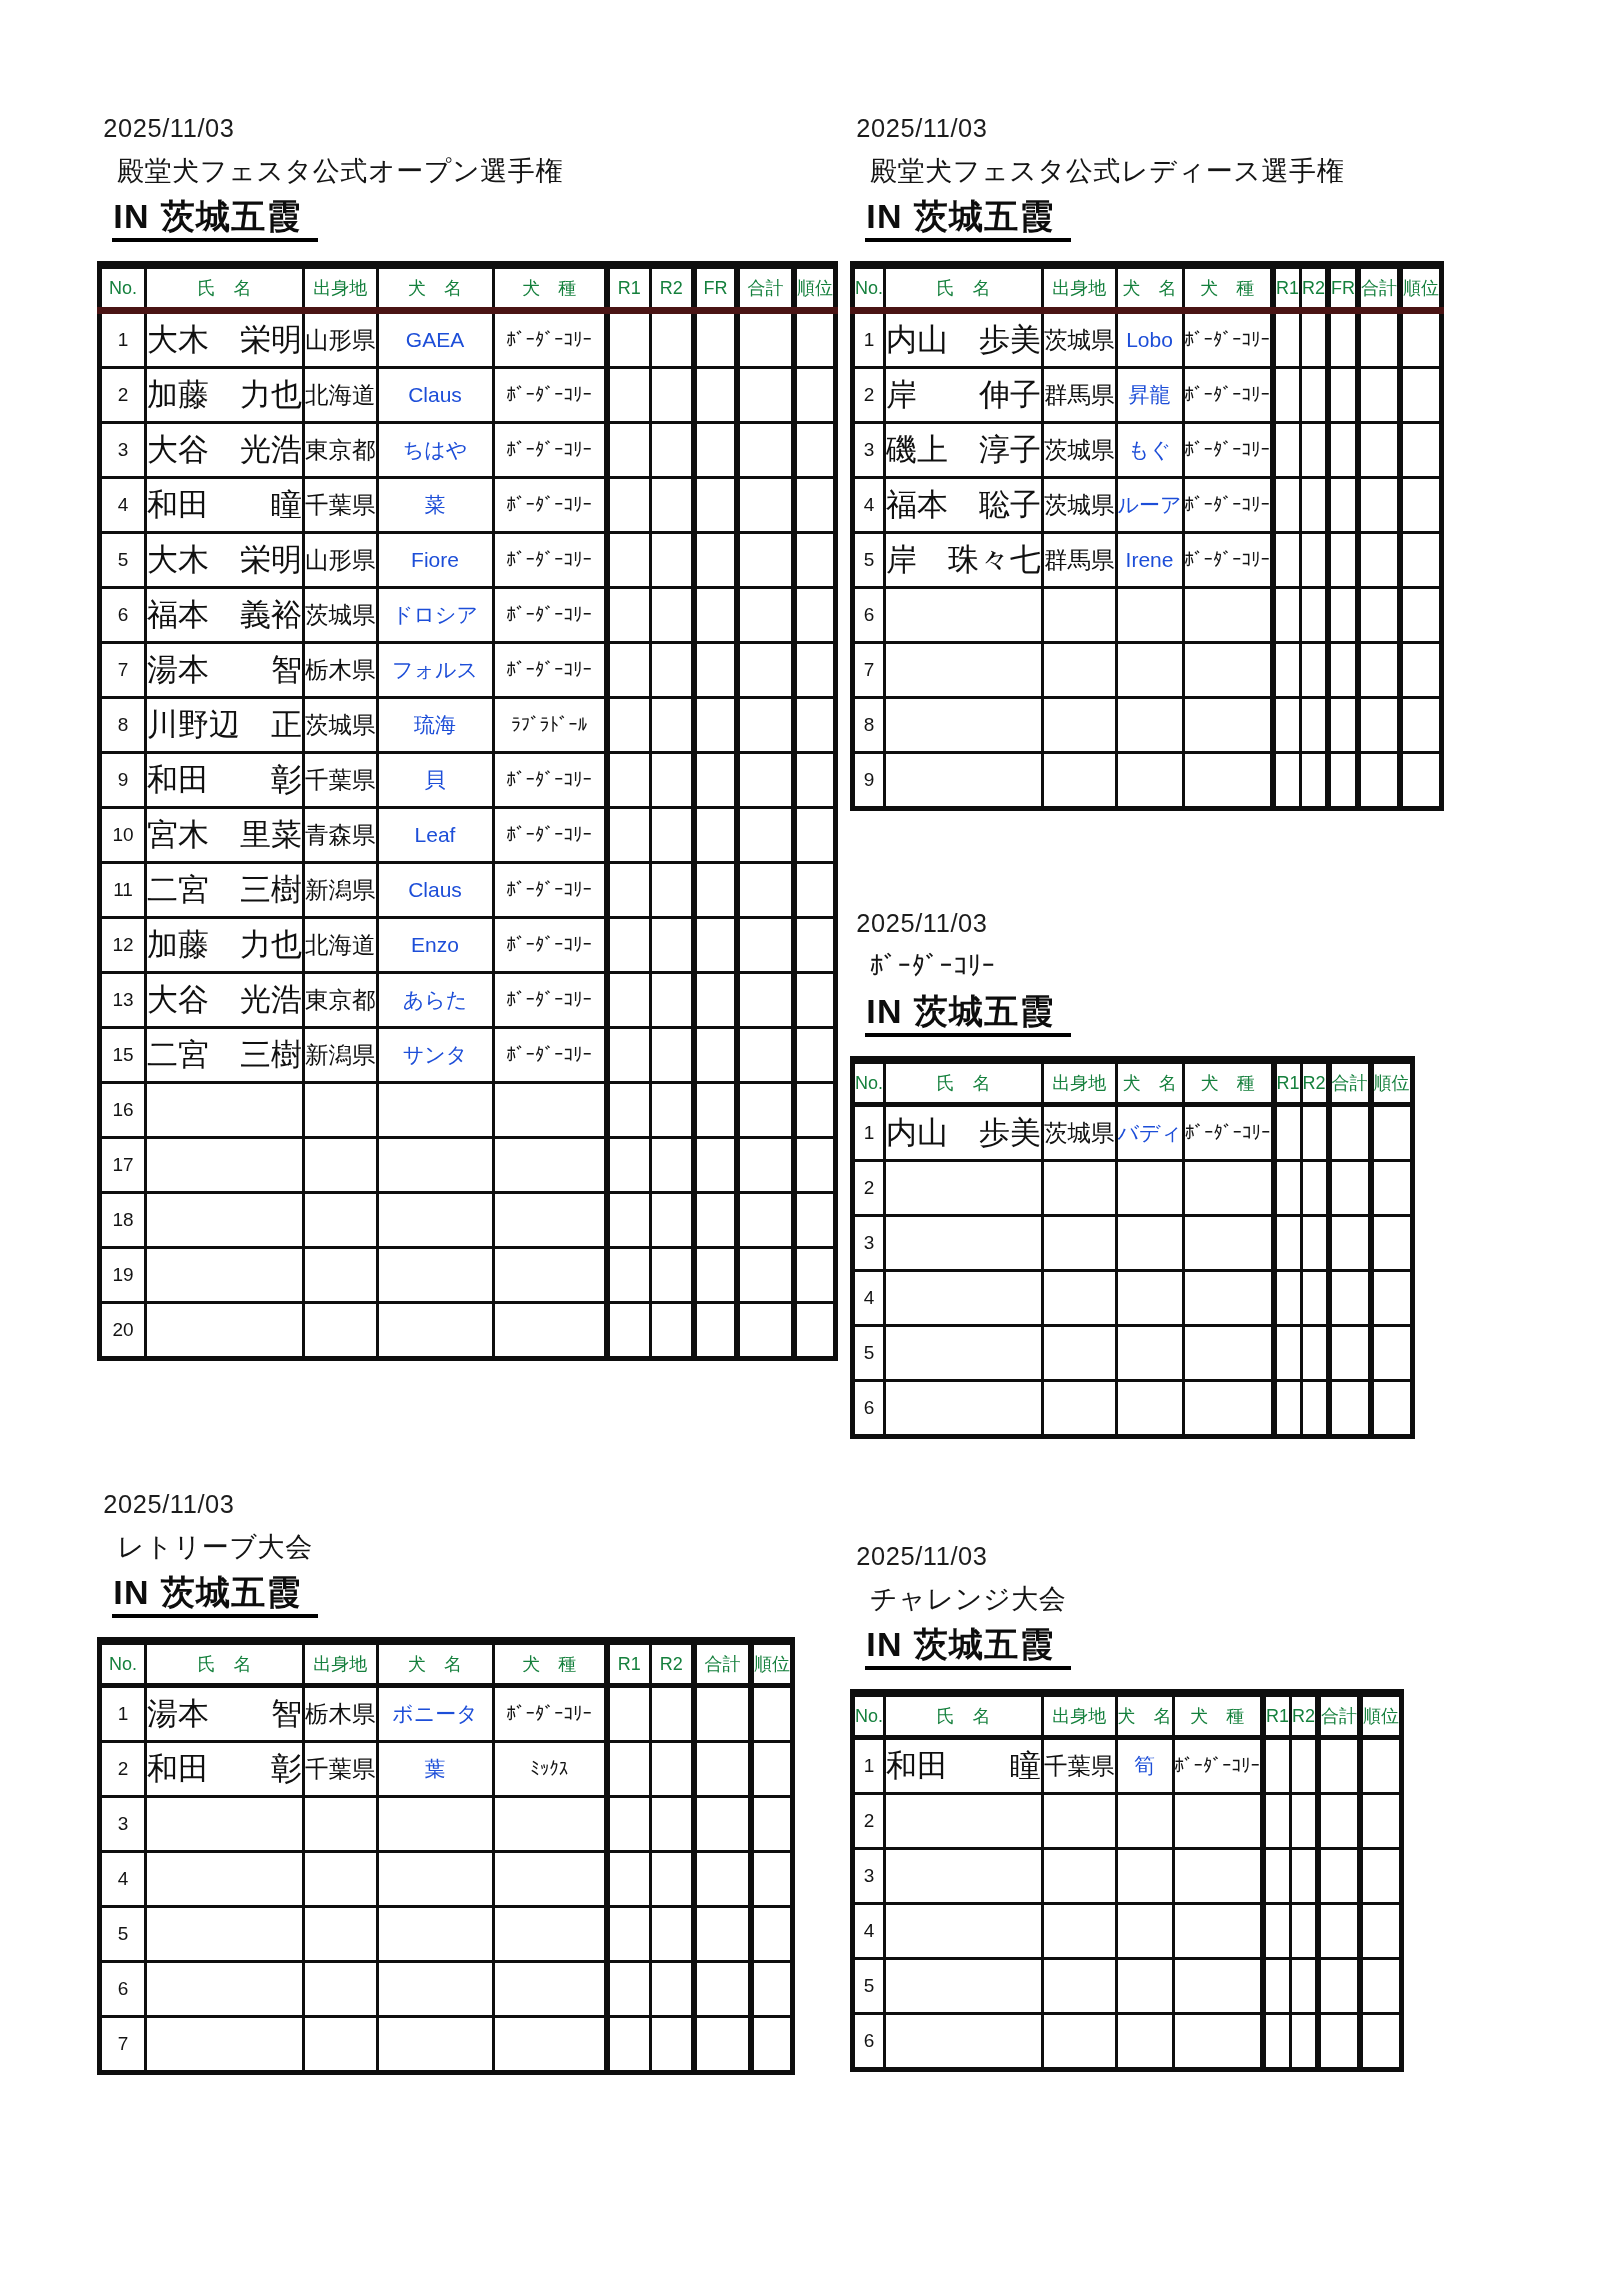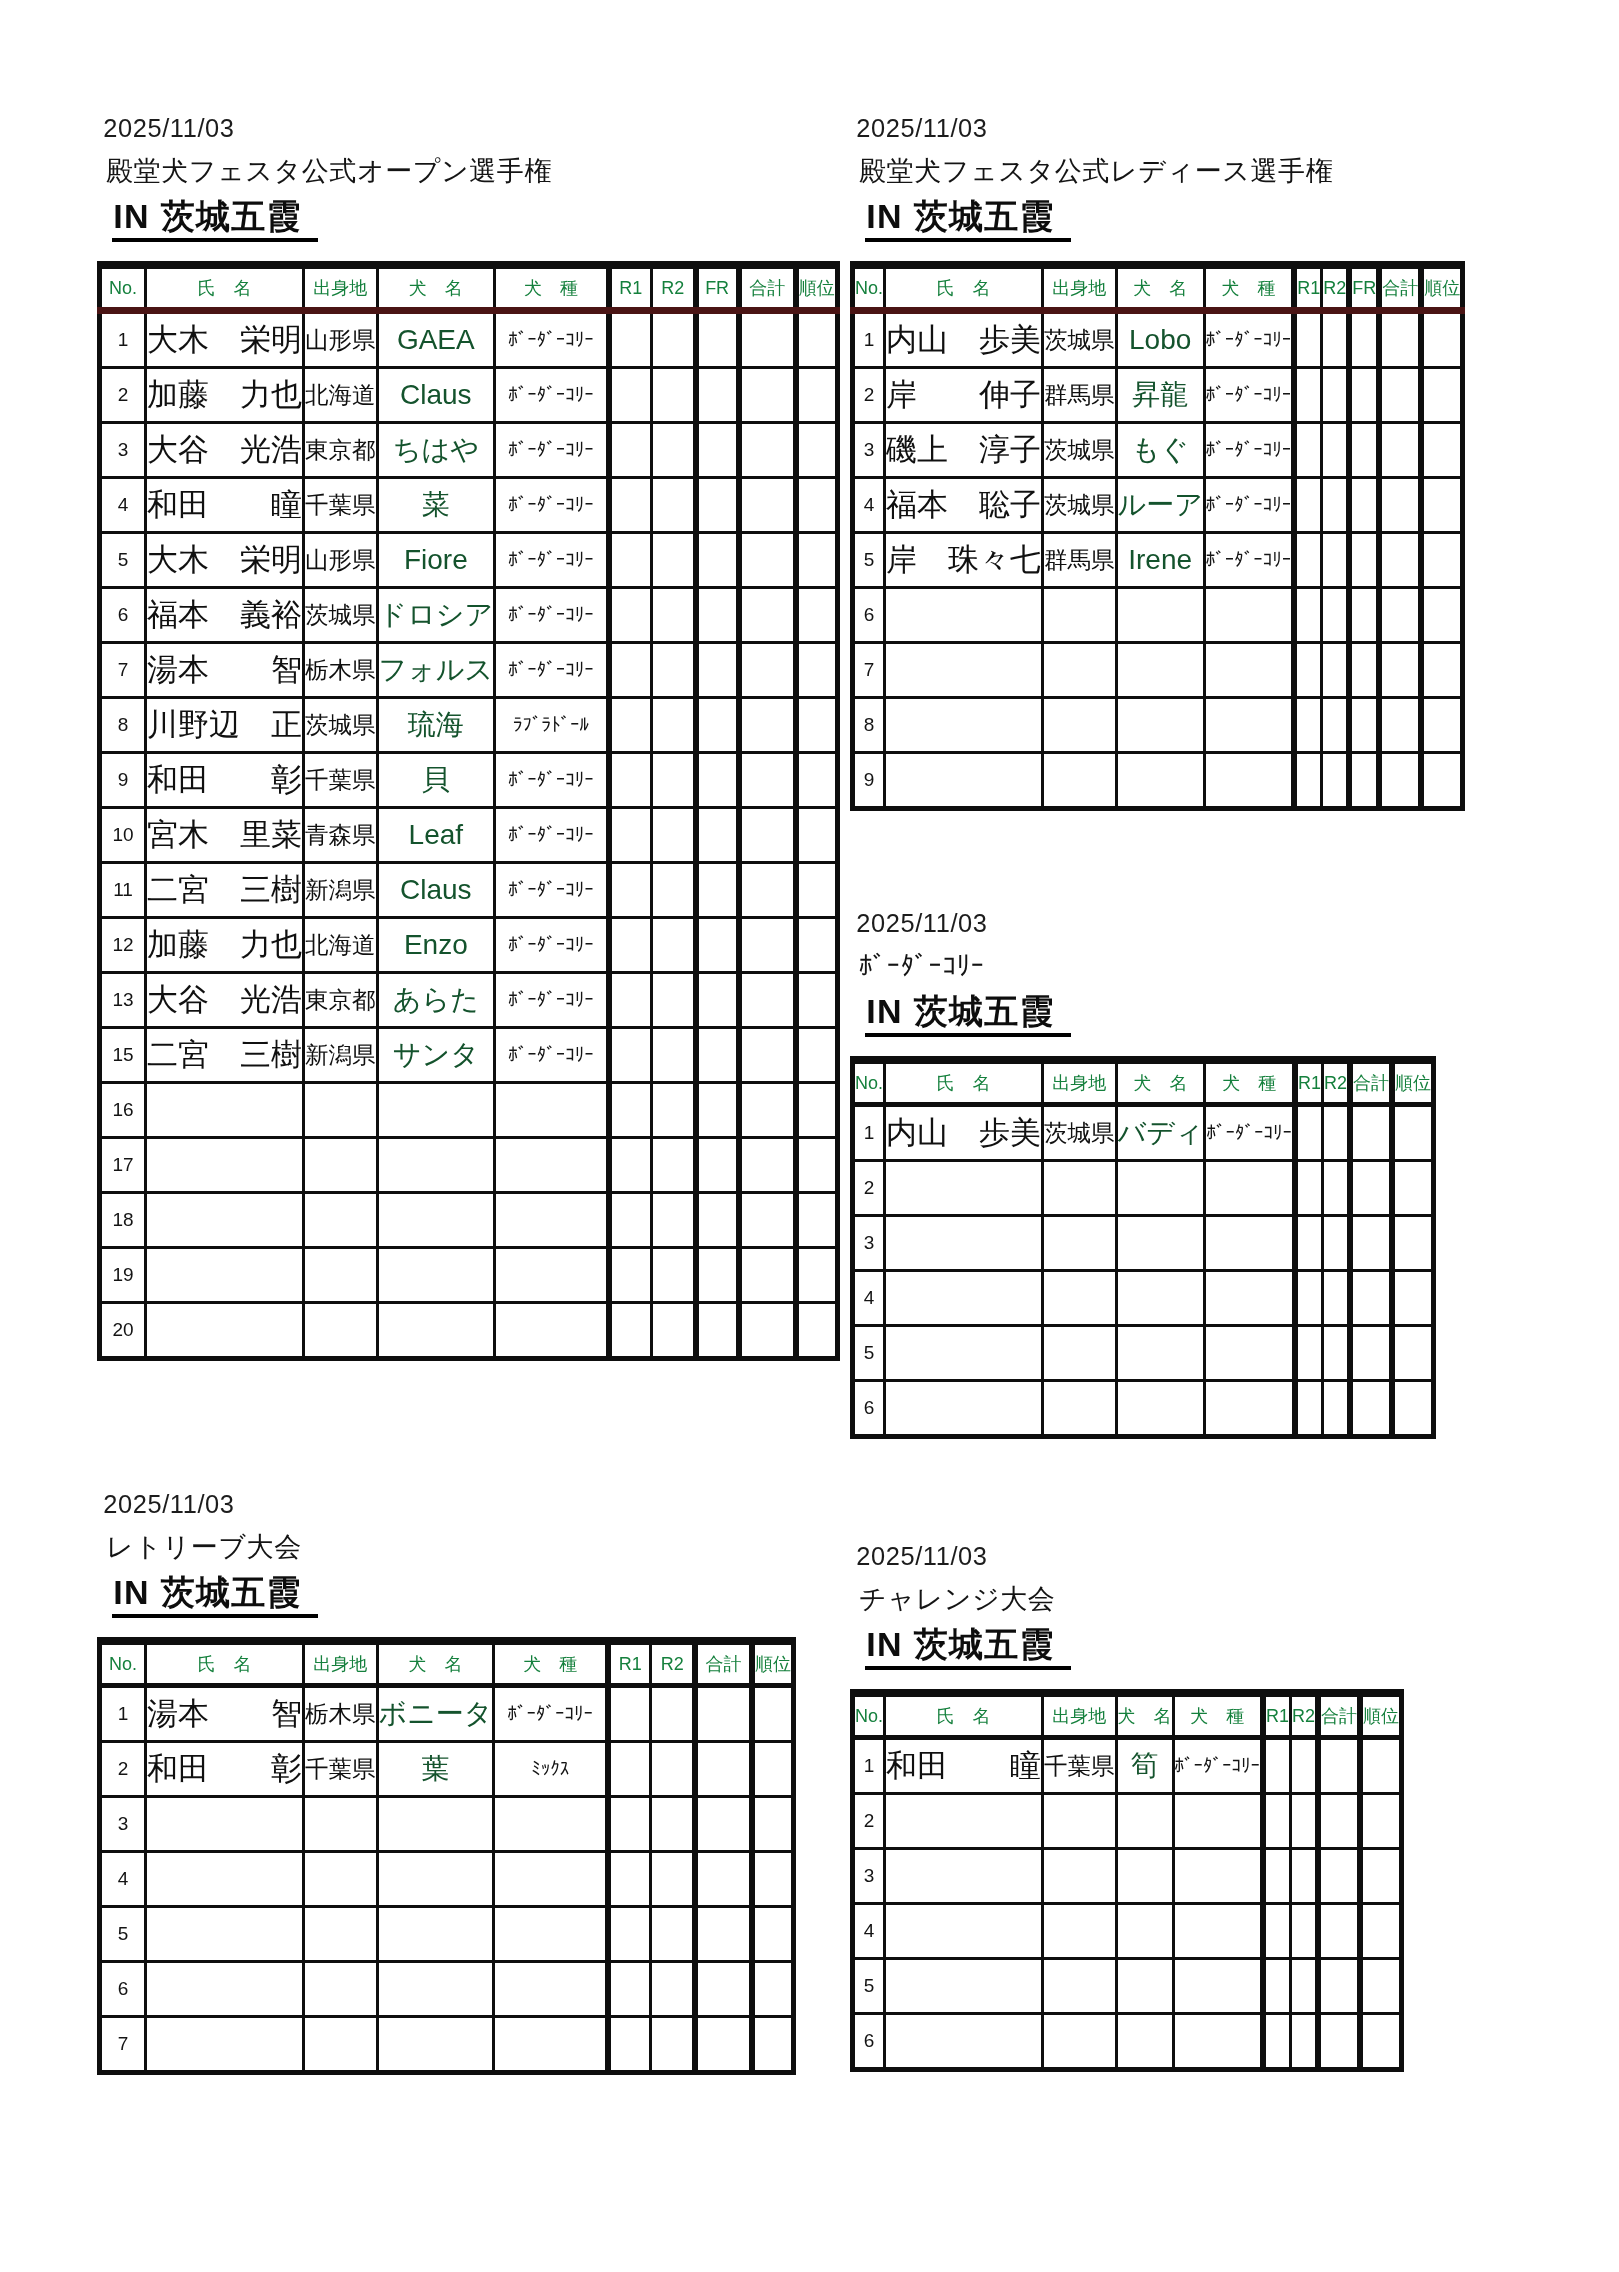--- a/index.html
+++ b/index.html
@@ -9,21 +9,21 @@
     background:#ffffff;
     font-family:"Liberation Sans", sans-serif;
     color:#111;
   }
   .block{position:absolute;}
   .date{
     font-size:25.4px;line-height:1.0;color:#1c1c1c;letter-spacing:0.6px;
     margin-left:6.3px;
   }
   .title{
-    font-size:27px;line-height:1.0;color:#141414;margin-top:16.5px;margin-left:9px;
+    font-size:27px;line-height:1.0;color:#141414;margin-top:16.5px;margin-left:20px;
     letter-spacing:0.6px;
   }
   .loc{
     display:inline-block;
     font-size:34px;line-height:1.0;font-weight:bold;color:#0d0d0d;
     margin-top:14px;margin-left:15px;
     padding:0 16.5px 5.1px 1.3px;
     border-bottom:4.4px solid #000;
     letter-spacing:1.3px;
     text-align:center;
@@ -49,21 +49,21 @@
     font-size:18px;
     font-weight:normal;
     color:#15803d;
   }
   table.entry.redline thead th{border-bottom:7px solid #4a1414;}
   table.entry.blackline thead th{border-bottom:5.7px solid #0e0e0e;}
   table.entry tbody td{height:52px;}
   td.c-no{font-size:19px;color:#141414;}
   td.c-name{font-size:31px;color:#101010;}
   td.c-origin{font-size:23.5px;color:#101010;}
-  td.c-dog{font-size:28px;color:#14532d;}
+  td.c-dog{font-size:21px;color:#1d4ed8;}
   td.c-breed{font-size:19px;color:#151515;}
   .thickL{border-left-width:6.3px !important;}
 </style>
 </head>
 <body>
 
 <div id="page">
 
   <section class="block" style="left:97px; top:116px;">
     <div class="date">2025/11/03</div>

